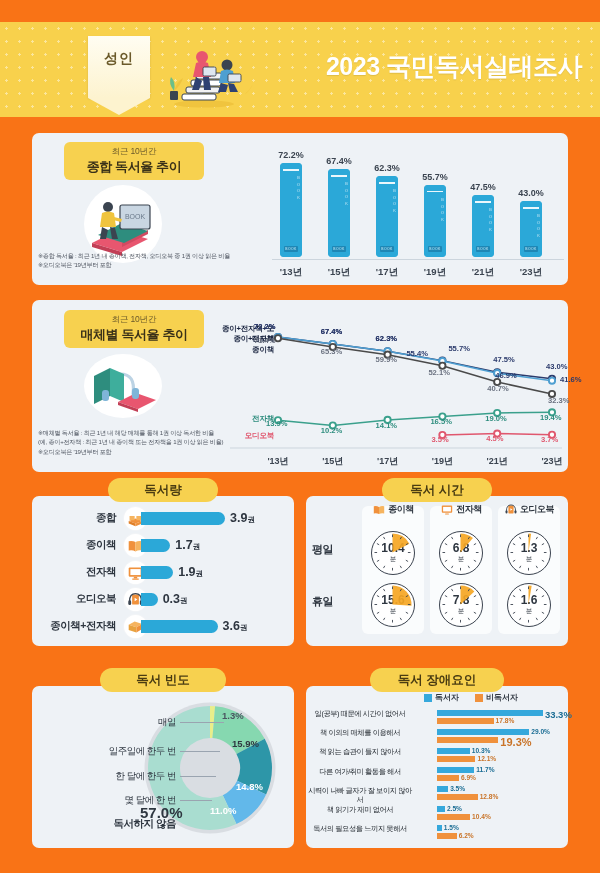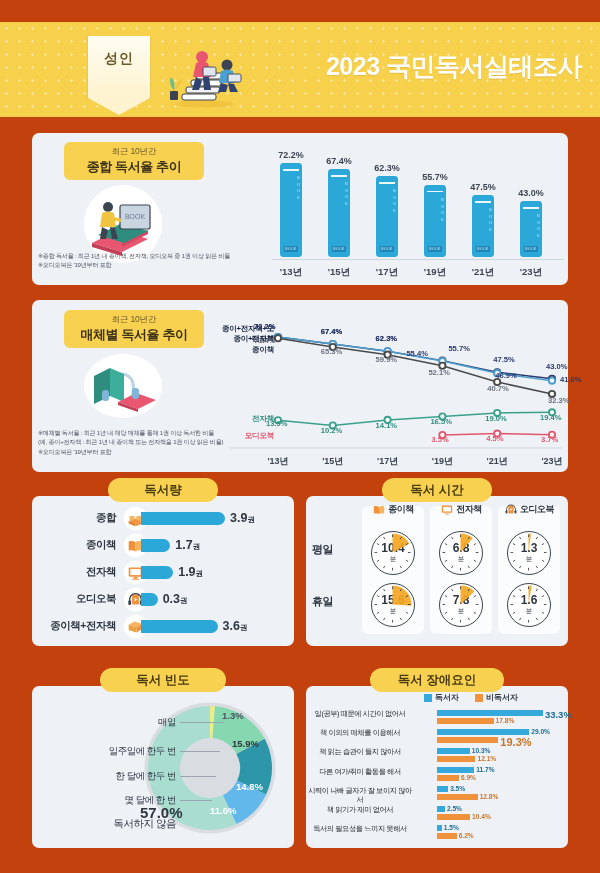--- a/index.html
+++ b/index.html
@@ -3,21 +3,21 @@
 <meta charset="utf-8">
 <style>
   * { box-sizing: border-box; margin: 0; padding: 0; }
   body {
     width: 600px; height: 873px;
     font-family: "Liberation Sans", "DejaVu Sans", sans-serif;
     background: #ffffff;
     position: relative;
     overflow: hidden;
   }
-  .page { width: 600px; height: 873px; position: relative; background: #c2410c; padding-left: 17px; }
+  .page { width: 600px; height: 873px; position: relative; background: #f97316; padding-left: 17px; }
 
   
   .header {
     position: absolute; left: 0; top: 22px; width: 600px; height: 95px;
     background: #f8d14c;
     background-image: radial-gradient(circle, rgba(255,255,255,.45) 1px, transparent 1.2px);
     background-size: 13px 13px;
     overflow: hidden;
   }
   .badge {
@@ -160,21 +160,21 @@
   .clock .cu { font-size: 6.5px; color: #2e3640; margin-top: 1px; }
   .clock svg { position: absolute; left: 0; top: 0; }
 
   
   #sec5 { left: 32px; top: 686px; width: 262px; height: 162px; }
   #lbl5 { left: 100px; top: 668px; width: 126px; }
   .freq-lab {
     position: absolute; right: 118px; font-size: 9.5px; color: #2e3640;
     white-space: nowrap; letter-spacing: -.5px; text-align: right;
   }
-  .freq-lab.bold { font-weight: normal; font-size: 10.5px; }
+  .freq-lab.bold { font-weight: bold; font-size: 10.5px; }
   .leader { position: absolute; height: 1px; background: #9aa4b0; }
   .donut-val { position: absolute; font-size: 9.5px; font-weight: bold; }
 
   
   #sec6 { left: 306px; top: 686px; width: 262px; height: 162px; }
   #lbl6 { left: 370px; top: 668px; width: 134px; }
   .legend6 { position: absolute; top: 6px; left: 118px; display: flex; gap: 16px; }
   .legend6 .li { display: flex; align-items: center; gap: 3px; font-size: 8px; font-weight: bold; color: #2e3640; }
   .legend6 .sw { width: 8px; height: 8px; }
   .ob-row { position: absolute; left: 0; width: 262px; height: 18.4px; }

